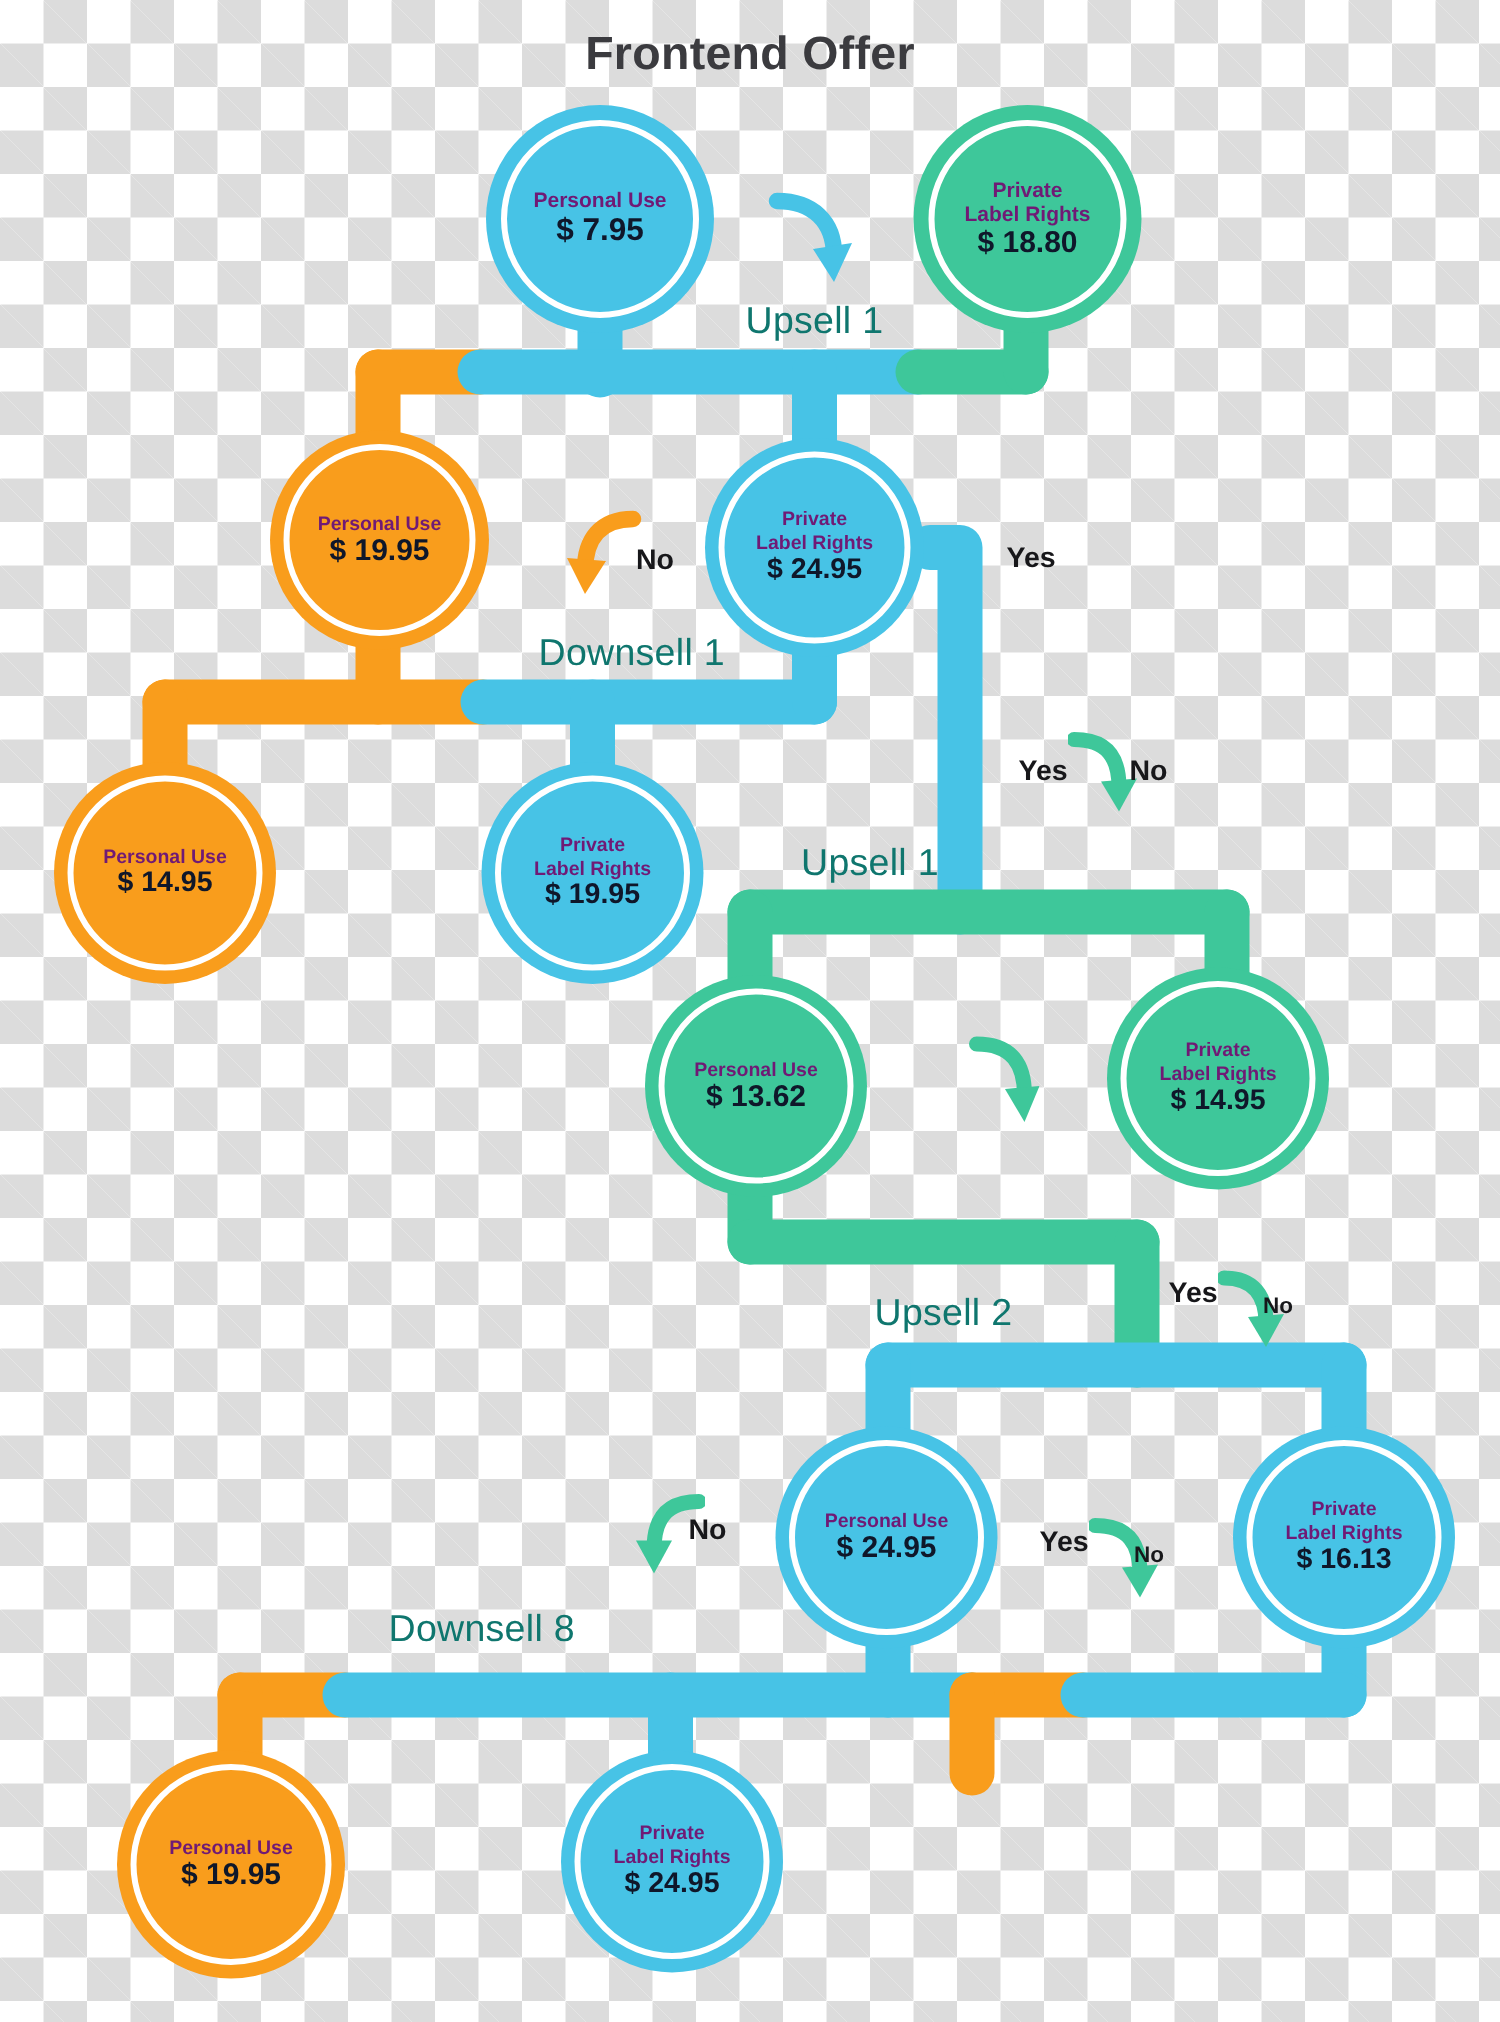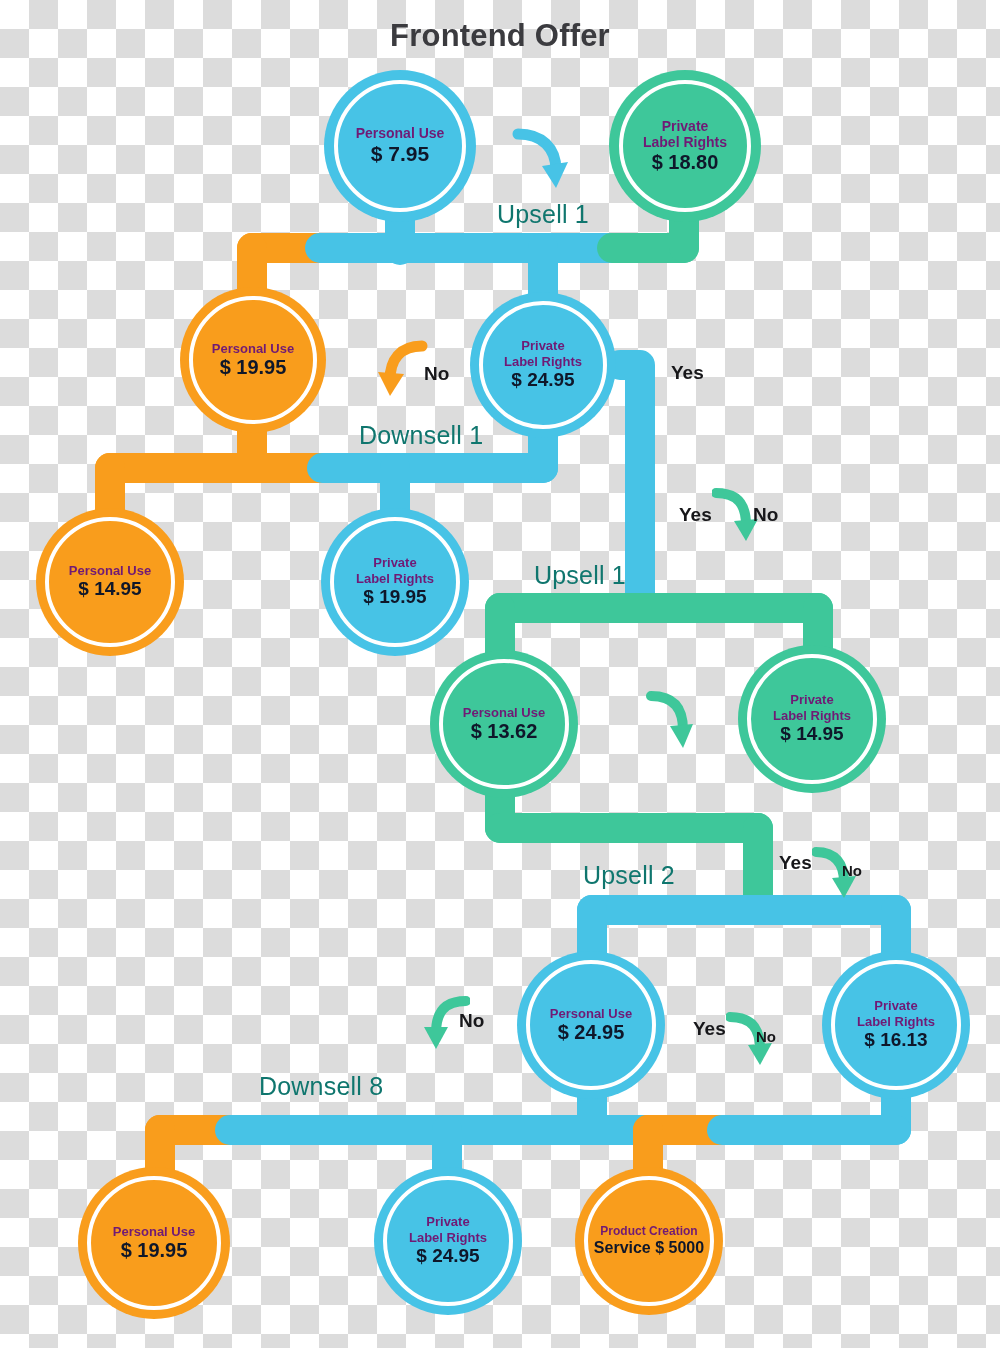--- a/index.html
+++ b/index.html
@@ -252,21 +252,14 @@
 
   <div class="node blue" style="left:374px;top:1167px;width:148px;height:148px;">
     <div class="inner" style="left:9px;top:9px;right:9px;bottom:9px;"></div>
     <div class="txt">
       <span class="nm" style="font-size:13px;white-space:pre-line;">Private
 Label Rights</span>
       <span class="pr" style="font-size:19px;">$ 24.95</span>
     </div>
   </div>
 
-  <div class="node orange" style="left:575px;top:1167px;width:148px;height:148px;">
-    <div class="inner" style="left:9px;top:9px;right:9px;bottom:9px;"></div>
-    <div class="txt">
-      <span class="nm" style="font-size:12px;">Product Creation</span>
-      <span class="pr" style="font-size:16px;">Service $ 5000</span>
-    </div>
-  </div>
 
 </div>
 
 </body></html>

